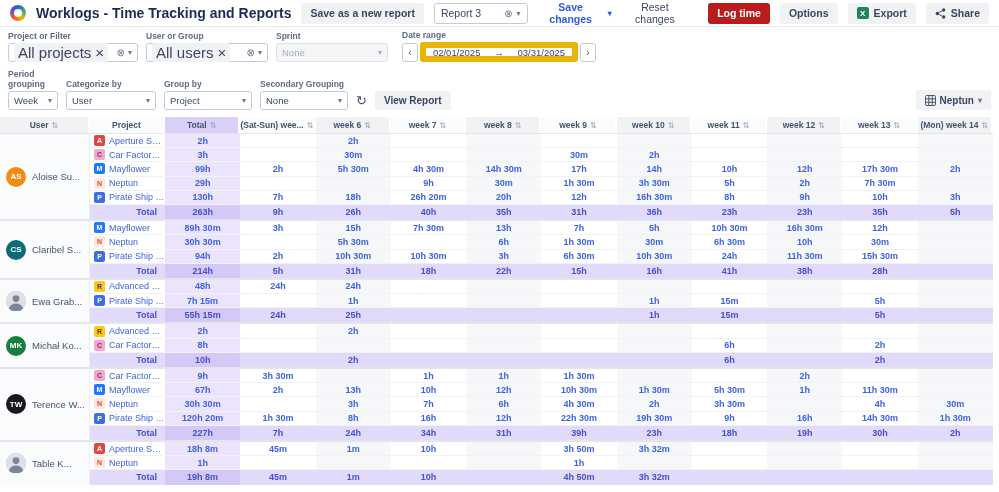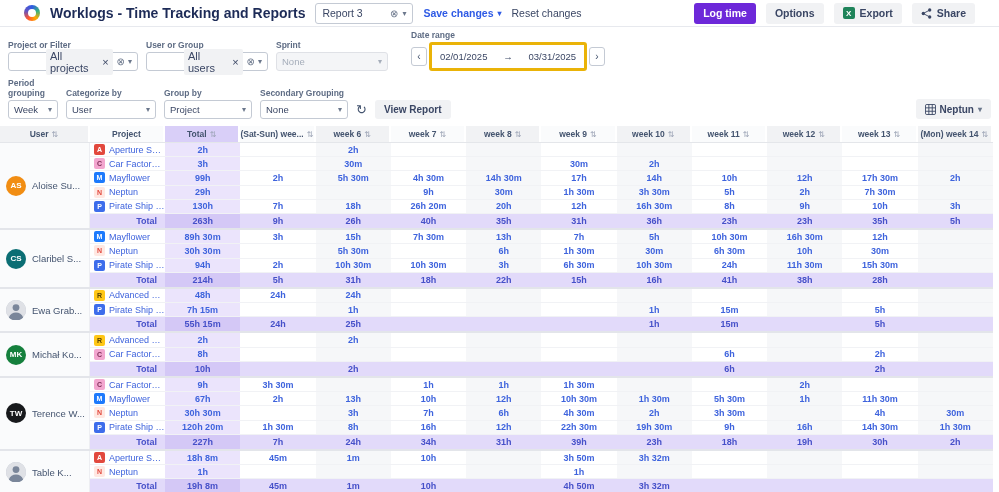--- a/index.html
+++ b/index.html
@@ -1,56 +1,56 @@
 <!DOCTYPE html>
 <html><head>
 <meta charset="utf-8">
 <style>
   * { margin:0; padding:0; box-sizing:border-box; }
   html,body { width:999px; height:492px; overflow:hidden; background:#fff;
     font-family:"Liberation Sans", sans-serif; color:#44546F; }
 
   
   .topbar { height:27px; display:flex; align-items:center; gap:10px;
-    padding:0 24px; border-bottom:1px solid #E7E9EE; }
+    padding:0 10px; border-bottom:1px solid #E7E9EE; }
   .logo { width:16px; height:16px; border-radius:50%; flex:0 0 16px;
     background:conic-gradient(#2E5AE5,#36B37E,#FFAB00,#FF5630,#6554C0,#2E5AE5); position:relative;}
   .logo::after{content:"";position:absolute;inset:4px;border-radius:50%;background:#fff;}
   .title { font-size:14px; font-weight:bold; color:#1D2B57; white-space:nowrap; }
   .btn { display:inline-flex; align-items:center; gap:5px; background:#F1F2F4; color:#3A4664;
     border:none; border-radius:3px; font-size:10.5px; font-weight:bold; height:21px;
     padding:0 9px; font-family:inherit; cursor:pointer; white-space:nowrap;}
-  .btn.primary { background:#6d28d9; color:#fff; }
+  .btn.primary { background:#b91c1c; color:#fff; }
   .select-like { display:inline-flex; align-items:center; justify-content:space-between;
     border:1px solid #C4CAD4; border-radius:3px; height:21px; font-size:10.5px;
     padding:0 6px; color:#3A4664; background:#fff; gap:6px; }
   .linkish { font-size:10.5px; font-weight:bold; color:#2E5AE5; background:none;border:none;
     display:inline-flex; gap:4px; align-items:center; cursor:pointer; font-family:inherit;}
   .linkish.dark { color:#3A4664; font-weight:normal; }
   .chev { font-size:8px; color:#6B778C; }
   .clear-ic { color:#6B778C; font-size:10px; }
   .spacer { flex:1; }
   .xls { width:12px; height:12px; background:#1F845A; color:#fff; border-radius:2px;
     font-size:8px; font-weight:bold; display:inline-flex; align-items:center; justify-content:center;}
 
   
   .frow { display:flex; align-items:flex-end; gap:8px; padding:3px 8px 4px; }
   .field { display:flex; flex-direction:column; gap:2px; }
   .flabel { font-size:8.5px; font-weight:bold; color:#5E6C84; }
   .fctl { display:flex; align-items:center; justify-content:space-between; gap:4px;
     border:1px solid #C4CAD4; border-radius:3px; height:19px; background:#fff;
     font-size:9.5px; color:#3A4664; padding:0 5px; }
   .fctl.disabled { background:#F4F5F7; color:#A5ADBA; border-color:#DFE1E6; }
-  .tag { background:#F1F2F4; border-radius:2px; padding:1px 4px; font-size:11px;
-    display:inline-flex; gap:4px; align-items:center;margin-left:32px;}
+  .tag { background:#F1F2F4; border-radius:2px; padding:1px 4px; font-size:15px;
+    display:inline-flex; gap:4px; align-items:center;}
   .navbox { width:16px; height:19px; border:1px solid #C4CAD4; border-radius:3px;
     display:inline-flex; align-items:center; justify-content:center; font-size:10px;
     color:#44546F; background:#fff; cursor:pointer;}
   .daterange { display:flex; align-items:center; gap:2px; }
-  .datebox { border:3px solid #eab308; border-radius:3px; height:29px; width:158px;
+  .datebox { border:6px solid #eab308; border-radius:3px; height:20px; width:158px;
     display:flex; align-items:center; justify-content:space-around; font-size:9.5px; color:#3A4664;}
   .icbtn { background:none; border:none; font-size:13px; color:#44546F; cursor:pointer; height:19px;
     display:inline-flex; align-items:center; font-family:inherit;}
   .viewbtn { height:19px; font-size:10px; }
   .tablebtn { height:20px; font-size:10px; gap:4px;}
 
   
   .report { margin:3px 6px 0 0; }
   .grid { display:grid; grid-template-columns:90px 75px repeat(11, 1fr); }
   .thead { height:17px; border-bottom:1px solid #E4E6EA; }
@@ -84,20 +84,21 @@
   
   .tfoot { display:flex; align-items:center; margin:7px 6px 0 0; position:relative; height:22px;}
   svg { display:block; }
 </style>
 </head>
 <body>
 
 <div class="topbar">
   <span class="logo"></span>
   <span class="title">Worklogs - Time Tracking and Reports</span>
+  <button class="btn">Save as a new report</button>
   <span class="select-like" style="width:98px">
     <span>Report 3</span>
     <span style="display:flex;gap:4px;align-items:center">
       <span class="clear-ic">⊗</span>
       <span class="chev">▾</span>
     </span>
   </span>
   <button class="linkish">
     <span>Save changes</span>
     <span class="chev" style="color:#2E5AE5">▾</span>
@@ -148,21 +149,21 @@
       </span>
     </span>
   </div>
   <div class="field" style="width:112px">
     <span class="flabel">Sprint</span>
     <span class="fctl disabled">
       <span>None</span>
       <span class="chev" style="color:#A5ADBA">▾</span>
     </span>
   </div>
-  <div class="field" style="margin-left:15px">
+  <div class="field" style="margin-left:6px">
     <span class="flabel">Date range</span>
     <span class="daterange">
       <button class="navbox">‹</button>
       <span class="datebox">
         <span>02/01/2025</span>
         <span>→</span>
         <span>03/31/2025</span>
       </span>
       <button class="navbox">›</button>
     </span>

